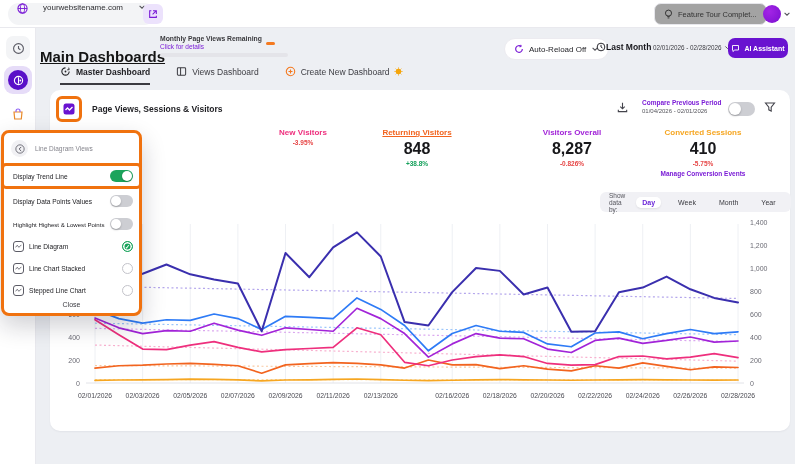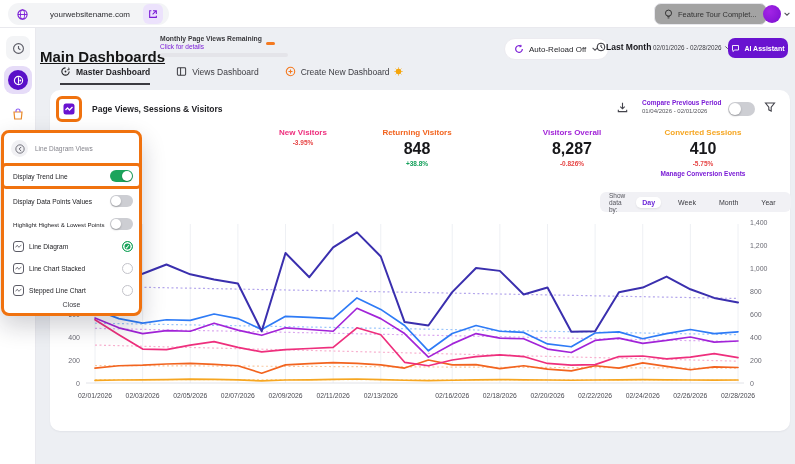--- a/index.html
+++ b/index.html
@@ -1,21 +1,21 @@
 <!DOCTYPE html>
 <html><head>
 <meta charset="utf-8">
 <style>
   * { margin:0; padding:0; box-sizing:border-box; }
   body { font-family:"Liberation Sans", sans-serif; background:#dfe2e8; }
   .screen { position:relative; width:795px; height:464px; background:#edeff3; overflow:hidden; }
 
   
   .topbar { position:absolute; left:0; top:0; width:795px; height:28px; background:#fff; border-bottom:1px solid #e9e9ee; z-index:5; }
-  .site-pill { position:absolute; left:8px; top:3px; height:22px; display:flex; align-items:center; gap:22px; padding:0 9px; background:#f3f4f6; border-radius:11px; font-size:8px; color:#2c2c30; cursor:pointer; }
+  .site-pill { position:absolute; left:8px; top:3px; height:22px; display:flex; gap:15px; padding:0 9px; background:#f3f4f6; border-radius:11px; font-size:8px; color:#2c2c30; cursor:pointer; }
   .ext-btn { position:absolute; left:143px; top:4px; width:20px; height:20px; background:#ece2fc; border-radius:6px; display:flex; align-items:center; justify-content:center; cursor:pointer; }
   .feature-pill { position:absolute; left:654px; top:3px; height:22px; display:flex; align-items:center; gap:5px; padding:0 9px; background:#a3a3a3; border:1px solid #e7e7ec; border-radius:7px; font-size:7.5px; color:#333; cursor:pointer; }
   .avatar { position:absolute; left:763px; top:5px; width:18px; height:18px; border-radius:50%; background:radial-gradient(circle at 35% 35%, #a425e6, #7a0fd0); cursor:pointer; }
   .avatar-chev { position:absolute; left:783px; top:10px; }
 
   
   .sidebar { position:absolute; left:0; top:28px; width:36px; height:436px; background:#fff; border-right:1px solid #e9e9ee; }
   .side-btn { position:absolute; display:flex; align-items:center; justify-content:center; cursor:pointer; }
   .side-history { left:6px; top:8px; width:24px; height:24px; background:#f3f4f6; border-radius:7px; }
   .side-active { left:4px; top:38px; width:28px; height:28px; background:#e6dcf8; border-radius:9px; }
@@ -243,21 +243,21 @@
       </div>
     <svg class="funnel-icon" width="12" height="12" viewBox="0 0 12 12">
         <path d="M1.5 2 H10.5 L7.2 6.2 V10 L4.8 8.8 V6.2 Z" fill="none" stroke="#44444c" stroke-width="1.1"></path>
       </svg>
 
     <div class="metric" style="left:208px; width:90px;">
       <div class="m-label" style="color: rgb(238, 47, 125);">New Visitors</div>
       <div class="m-delta down">-3.95%</div>
     </div>
     <div class="metric" style="left:312px; width:110px;">
-      <div class="m-label" style="color: rgb(242, 100, 31);">Returning Visitors</div>
+      <div class="m-label" style="color: rgb(242, 100, 31); text-decoration: underline;">Returning Visitors</div>
       <div class="m-value">848</div>
       <div class="m-delta up">+38.8%</div>
     </div>
     <div class="metric" style="left:467px; width:110px;">
       <div class="m-label" style="color: rgb(162, 36, 216);">Visitors Overall</div>
       <div class="m-value">8,287</div>
       <div class="m-delta down">-0.826%</div>
     </div>
     <div class="metric" style="left:593px; width:120px;text-align:center;">
       <div class="m-label" style="color: rgb(246, 166, 33);">Converted Sessions</div>

